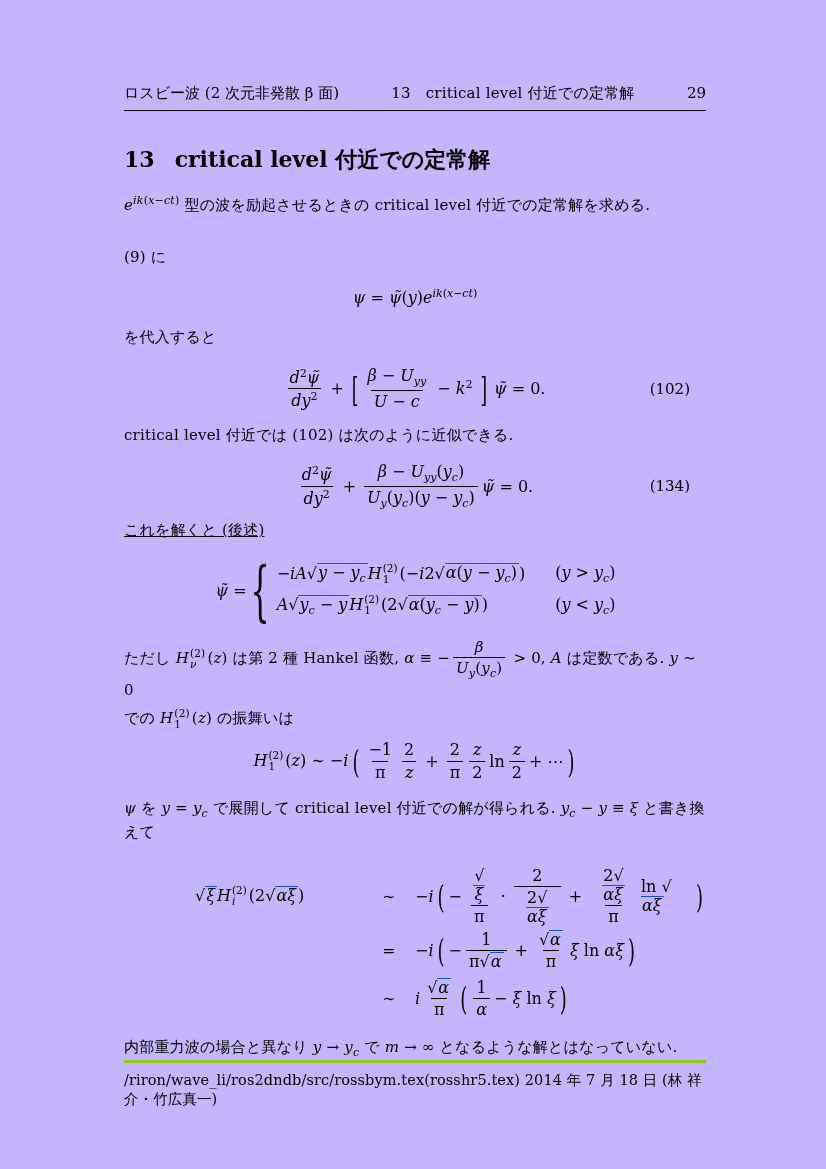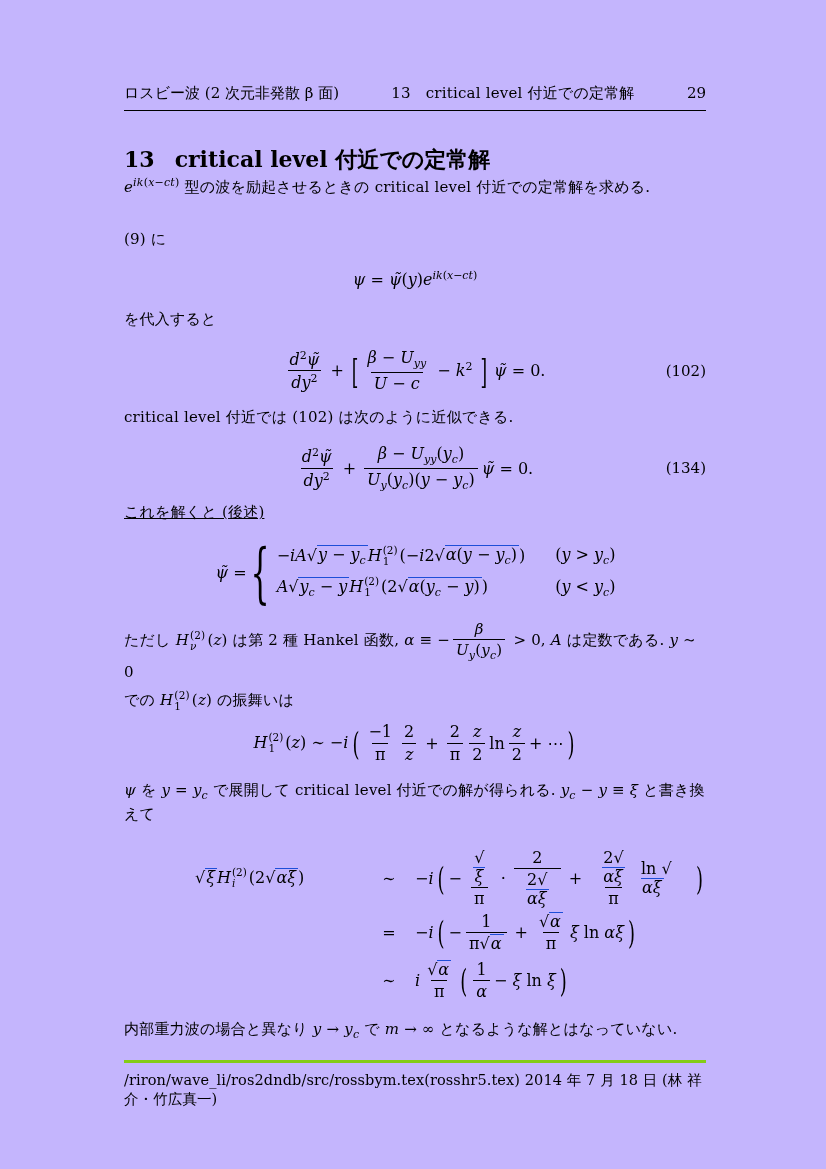--- a/index.html
+++ b/index.html
@@ -11,21 +11,21 @@
   
   .header{margin-top:84px;display:flex;justify-content:space-between;align-items:baseline;
           border-bottom:1px solid #000;padding-bottom:7px;font-size:15px;}
   .header .hc{letter-spacing:0.2px;}
   
   .title{margin-top:34px;font-size:22px;font-weight:bold;display:flex;gap:20px;align-items:baseline;}
   
   .para{line-height:1.45;letter-spacing:0.2px;}
   
   .eq{position:relative;display:flex;align-items:center;justify-content:center;font-size:16px;}
-  .eqnum{position:absolute;right:0;top:50%;transform:translateY(-50%);font-size:15px;}
+  .eqnum{position:absolute;right:16px;top:50%;transform:translateY(-50%);font-size:15px;}
   .fr{display:inline-flex;flex-direction:column;align-items:center;text-align:center;
       vertical-align:middle;margin:0 3px;line-height:1.2;}
   .fr .nu{display:block;padding:0 3px 1px 3px;}
   .fr .de{display:block;border-top:1px solid #000;padding:1px 3px 0 3px;}
   .op{margin:0 5px;}
   .tok{margin:0 1px;}
   .brk{display:inline-block;transform:scaleY(2.0);font-size:17px;margin:0 3px;}
   .bp{display:inline-block;transform:scaleY(1.8);font-size:18px;margin:0 3px;}
   .brace{display:inline-block;transform:scaleY(2.15);font-size:30px;margin:0 5px 0 3px;font-weight:300;}
   sup,sub{font-size:11px;}
@@ -63,21 +63,21 @@
         <span>critical level 付近での定常解</span>
       </span>
       <span>29</span>
     </div>
 
     <div class="title">
       <span>13</span>
       <span>critical level 付近での定常解</span>
     </div>
 
-    <div class="para" style=""><i>e</i><sup><i>ik</i>(<i>x</i>−<i>ct</i>)</sup> 型の波を励起させるときの critical level 付近での定常解を求める.</div>
+    <div class="para" style="margin-top:18px;"><i>e</i><sup><i>ik</i>(<i>x</i>−<i>ct</i>)</sup> 型の波を励起させるときの critical level 付近での定常解を求める.</div>
 
     <div class="para" style="margin-top:30px;">(9) に</div>
 
     <div class="eq" style="margin-top:18px;">
       <span class="tok"><i>ψ</i> = <i>ψ̃</i>(<i>y</i>)<i>e</i><sup><i>ik</i>(<i>x</i>−<i>ct</i>)</sup></span>
     </div>
 
     <div class="para" style="margin-top:20px;">を代入すると</div>
 
     <div class="eq" style="margin-top:14px;min-height:52px;">

